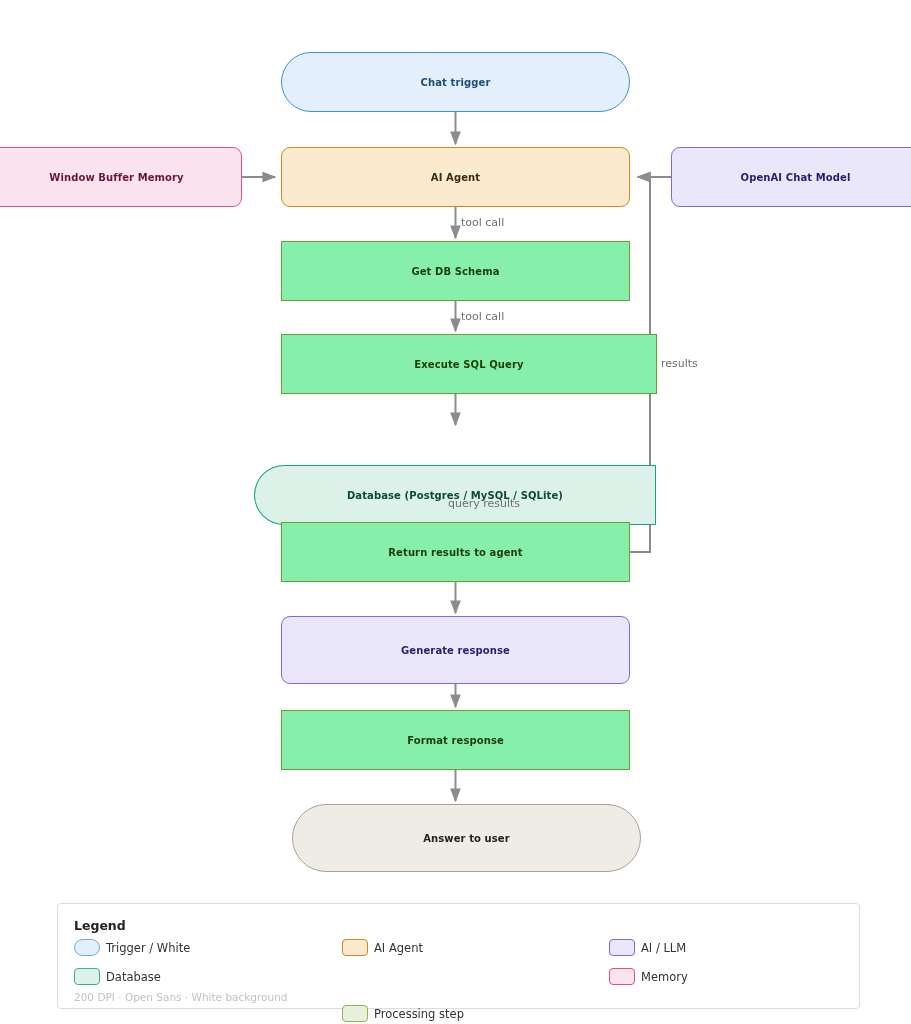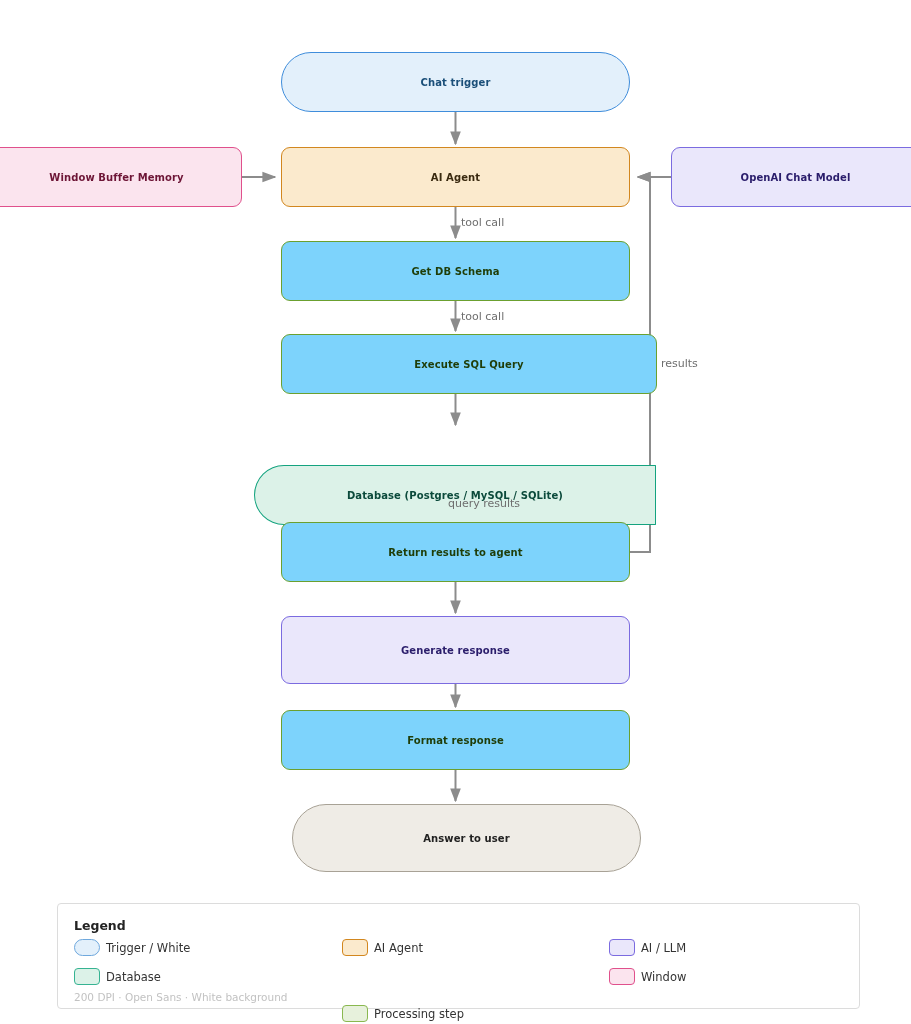--- a/index.html
+++ b/index.html
@@ -54,23 +54,23 @@
     border-radius: 9px;
     color: #6d1536;
   }
   .n-llm {
     background: #eae7fb;
     border: 1.6px solid #7b6be0;
     border-radius: 9px;
     color: #2a1d6b;
   }
   .n-process {
-    background: #7dd3fc;
+    background: #86efac;
     border: 1.6px solid #6ba02f;
-    border-radius: 9px;
+    border-radius: 0;
     color: #1f3d08;
   }
   .n-db {
     background: #dcf2e8;
     border: 1.6px solid #14a37f;
     border-radius: 999px 14px 14px 999px;
     color: #0b4a3b;
   }
   .n-output {
     background: #efece6;
@@ -228,17 +228,17 @@
     <span>Database</span>
   </div>
 
   <div class="legend-entry" style="left:284px; top:64px;margin-top:37px;">
     <span class="legend-swatch sw-process"></span>
     <span>Processing step</span>
   </div>
 
   <div class="legend-entry" style="left:551px; top:64px;">
     <span class="legend-swatch sw-memory"></span>
-    <span>Window</span>
+    <span>Memory</span>
   </div>
 
   <div class="legend-footnote">200 DPI · Open Sans · White background</div>
 </div>
 
 </body></html>

